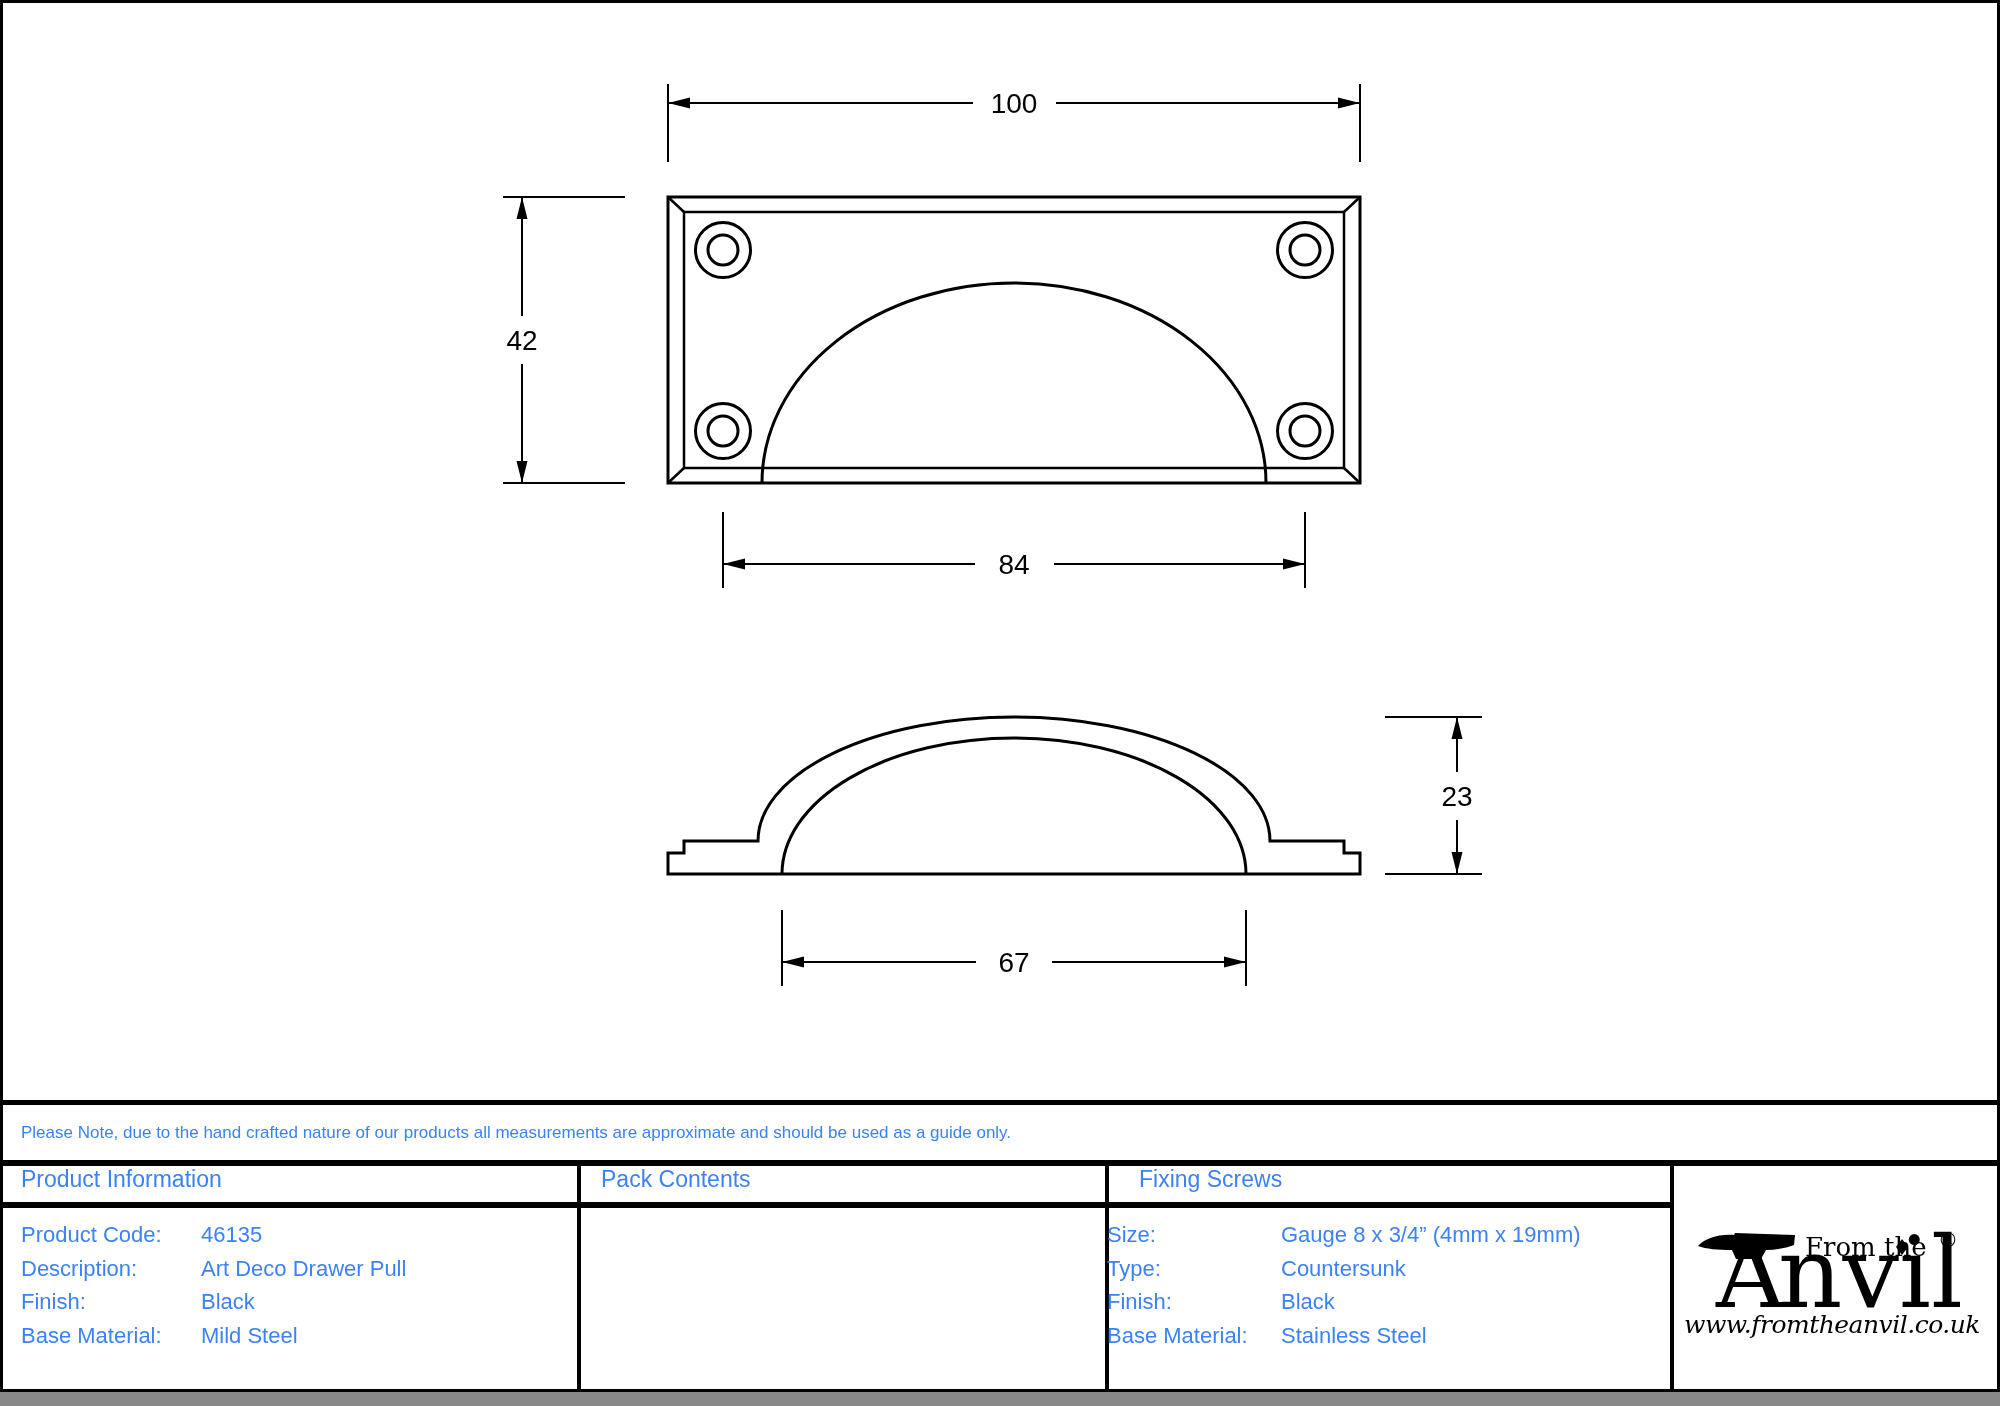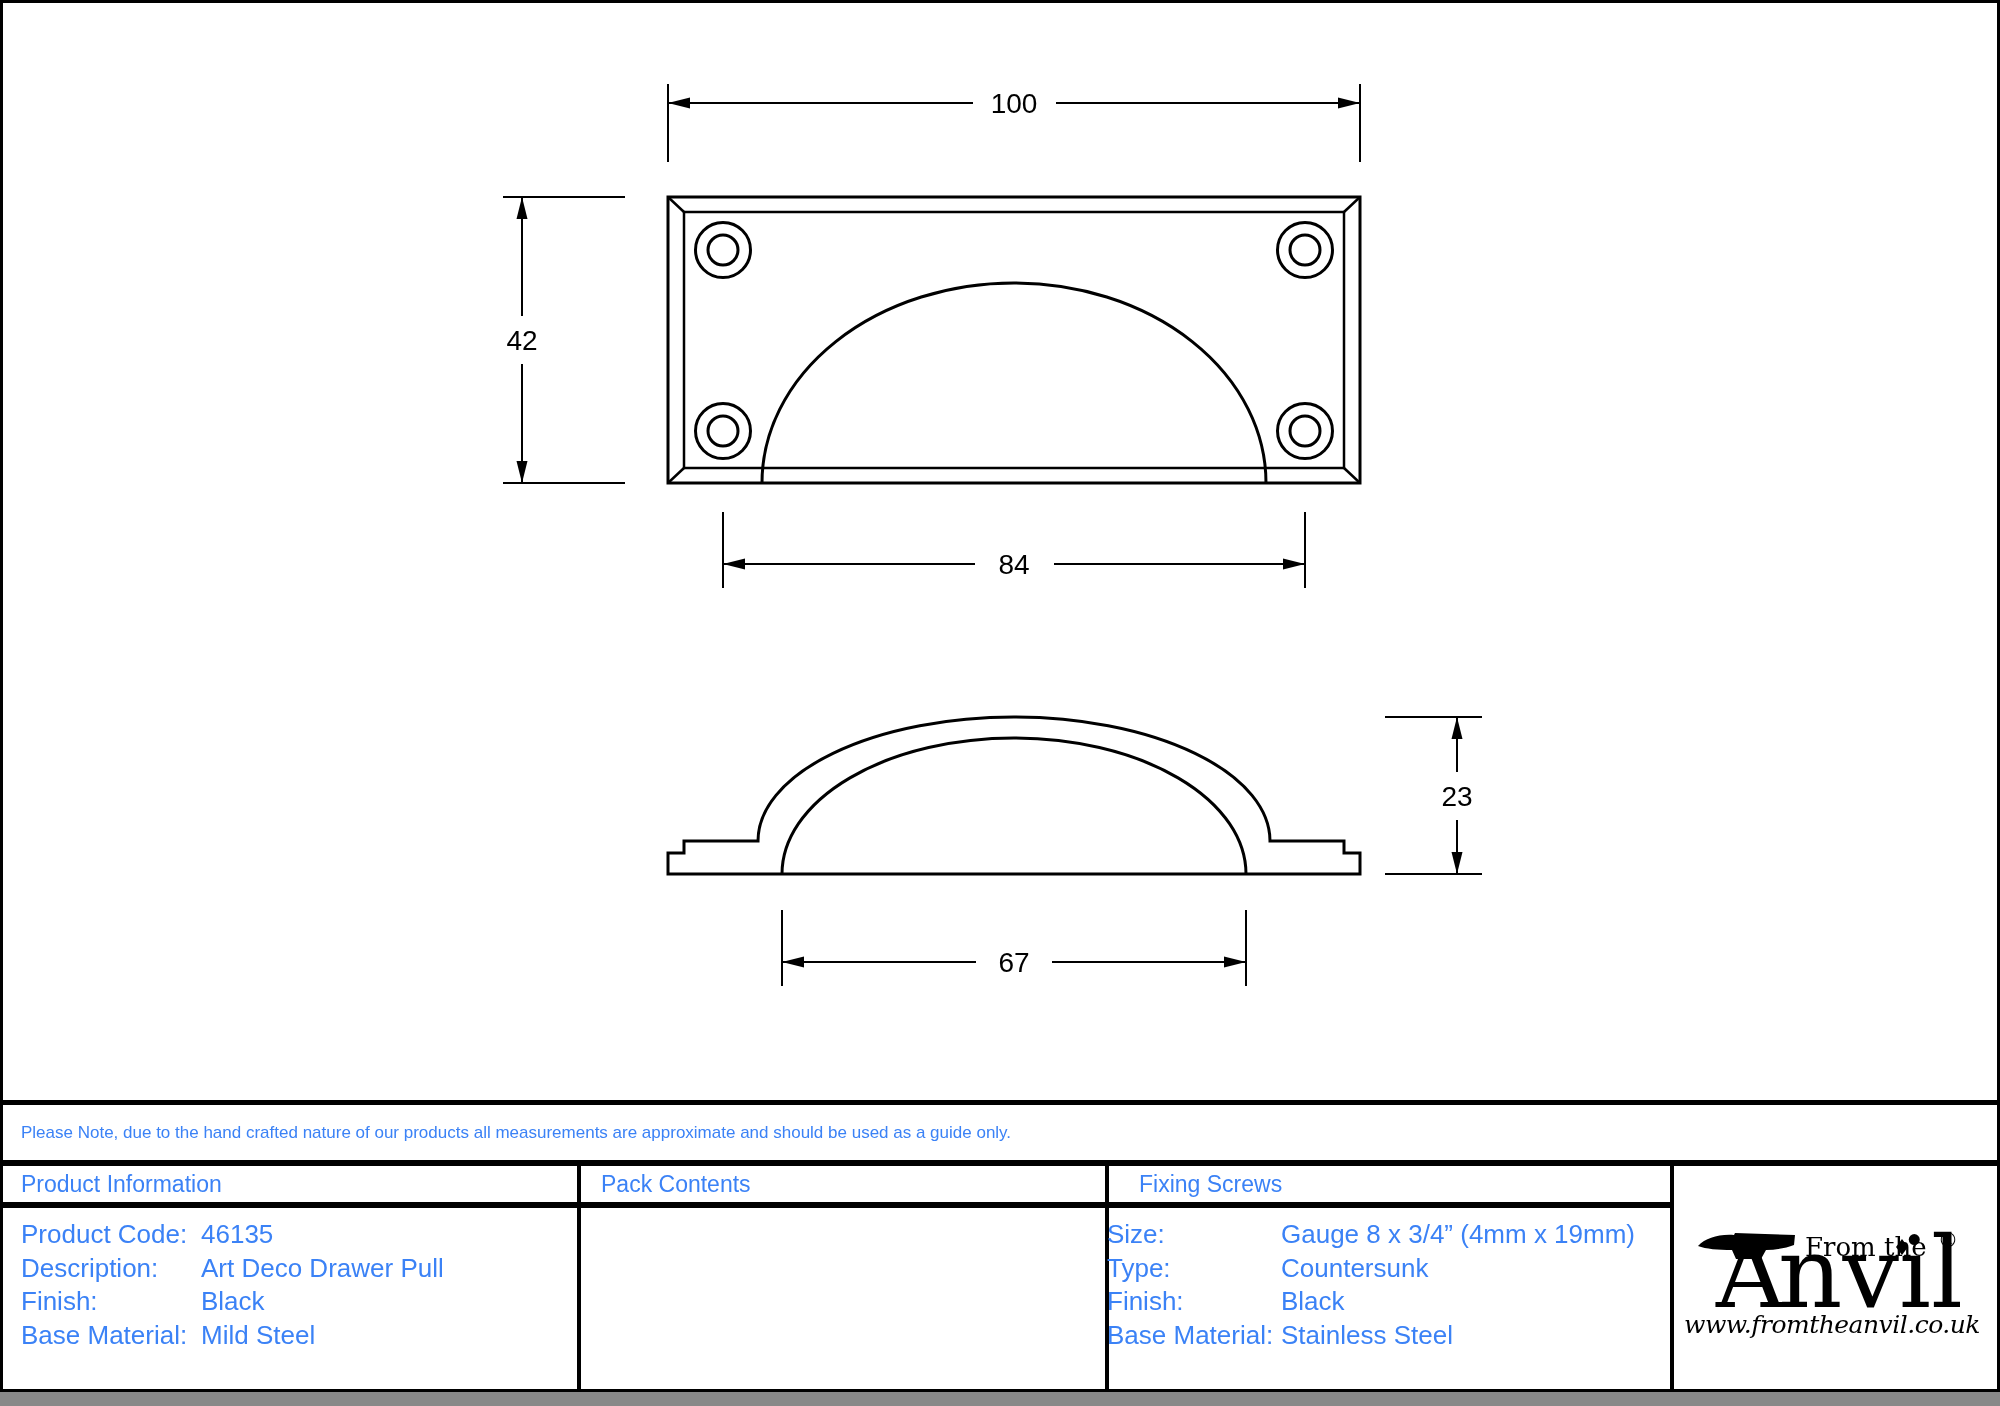--- a/index.html
+++ b/index.html
@@ -12,26 +12,26 @@
   .ln{position:absolute;background:#000;}
   .ln-top{left:0;top:1100px;width:2000px;height:5px;}
   .ln-note-bottom{left:0;top:1160px;width:2000px;height:6px;}
   .ln-header-bottom{left:0;top:1202px;width:1673px;height:6px;}
   .vln{position:absolute;top:1160px;width:4px;height:246px;background:#000;}
   .vln-1{left:577px;} .vln-2{left:1105px;} .vln-3{left:1670px;}
   
   .note-row{position:absolute;left:0;top:1105px;width:2000px;height:55px;display:flex;align-items:center;
             padding-left:21px;box-sizing:border-box;font-size:17px;}
   
-  .hdr{position:absolute;top:1166px;height:36px;display:flex;align-items:center;font-size:23px;}
+  .hdr{position:absolute;top:1166px;height:36px;display:flex;font-size:23px;}
   .hdr-1{left:0;width:577px;padding-left:21px;box-sizing:border-box;}
   .hdr-2{left:581px;width:524px;padding-left:20px;box-sizing:border-box;}
   .hdr-3{left:1109px;width:561px;padding-left:30px;box-sizing:border-box;}
   
-  .cell{position:absolute;top:1208px;height:192px;font-size:26px;line-height:33.5px;
+  .cell{position:absolute;top:1208px;height:192px;font-size:22px;line-height:33.5px;
         padding-top:10px;box-sizing:border-box;}
   .cell-1{left:0;width:577px;padding-left:21px;}
   .cell-2{left:581px;width:524px;padding-left:22px;}
   .cell-3{left:1081px;width:561px;padding-left:26px;}
   .kv{display:flex;}
   .kv .k{flex:0 0 180px;}
   .cell-3 .kv .k{flex:0 0 174px;}
   
   .logo-svg{position:absolute;left:1670px;top:1203px;}
   .logo-serif{font-family:"DejaVu Serif","Liberation Serif",serif;fill:#000;}

